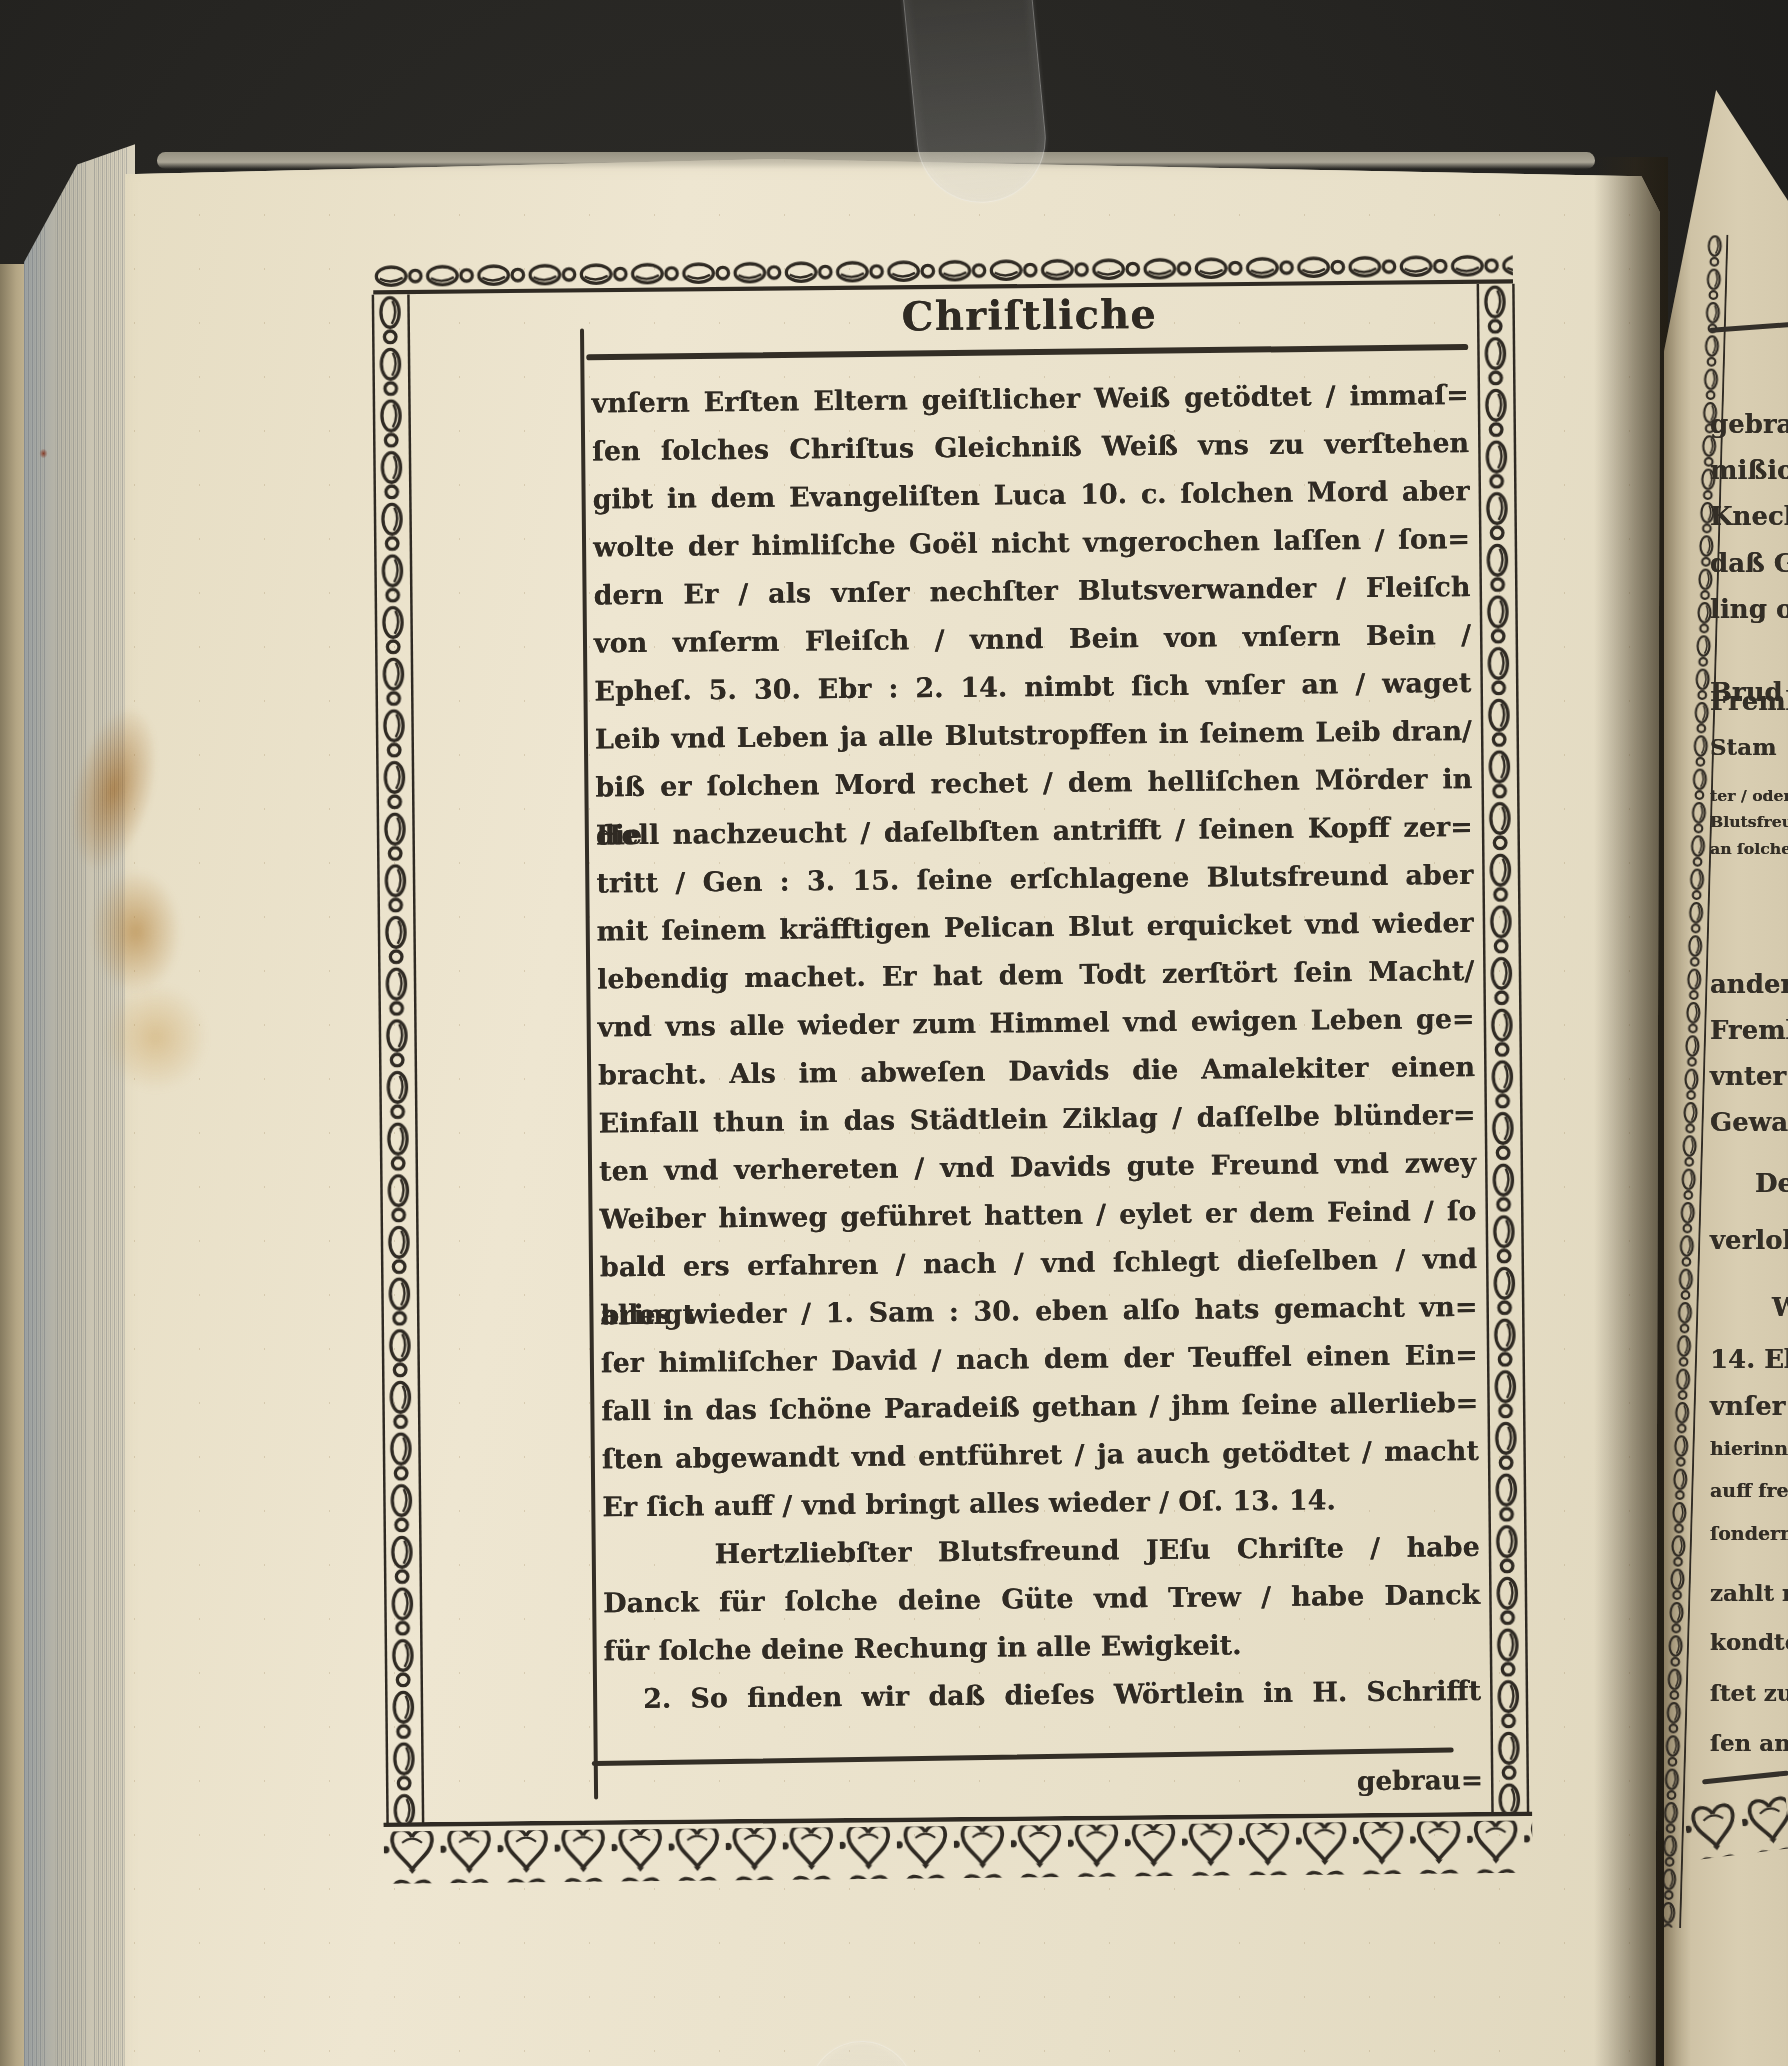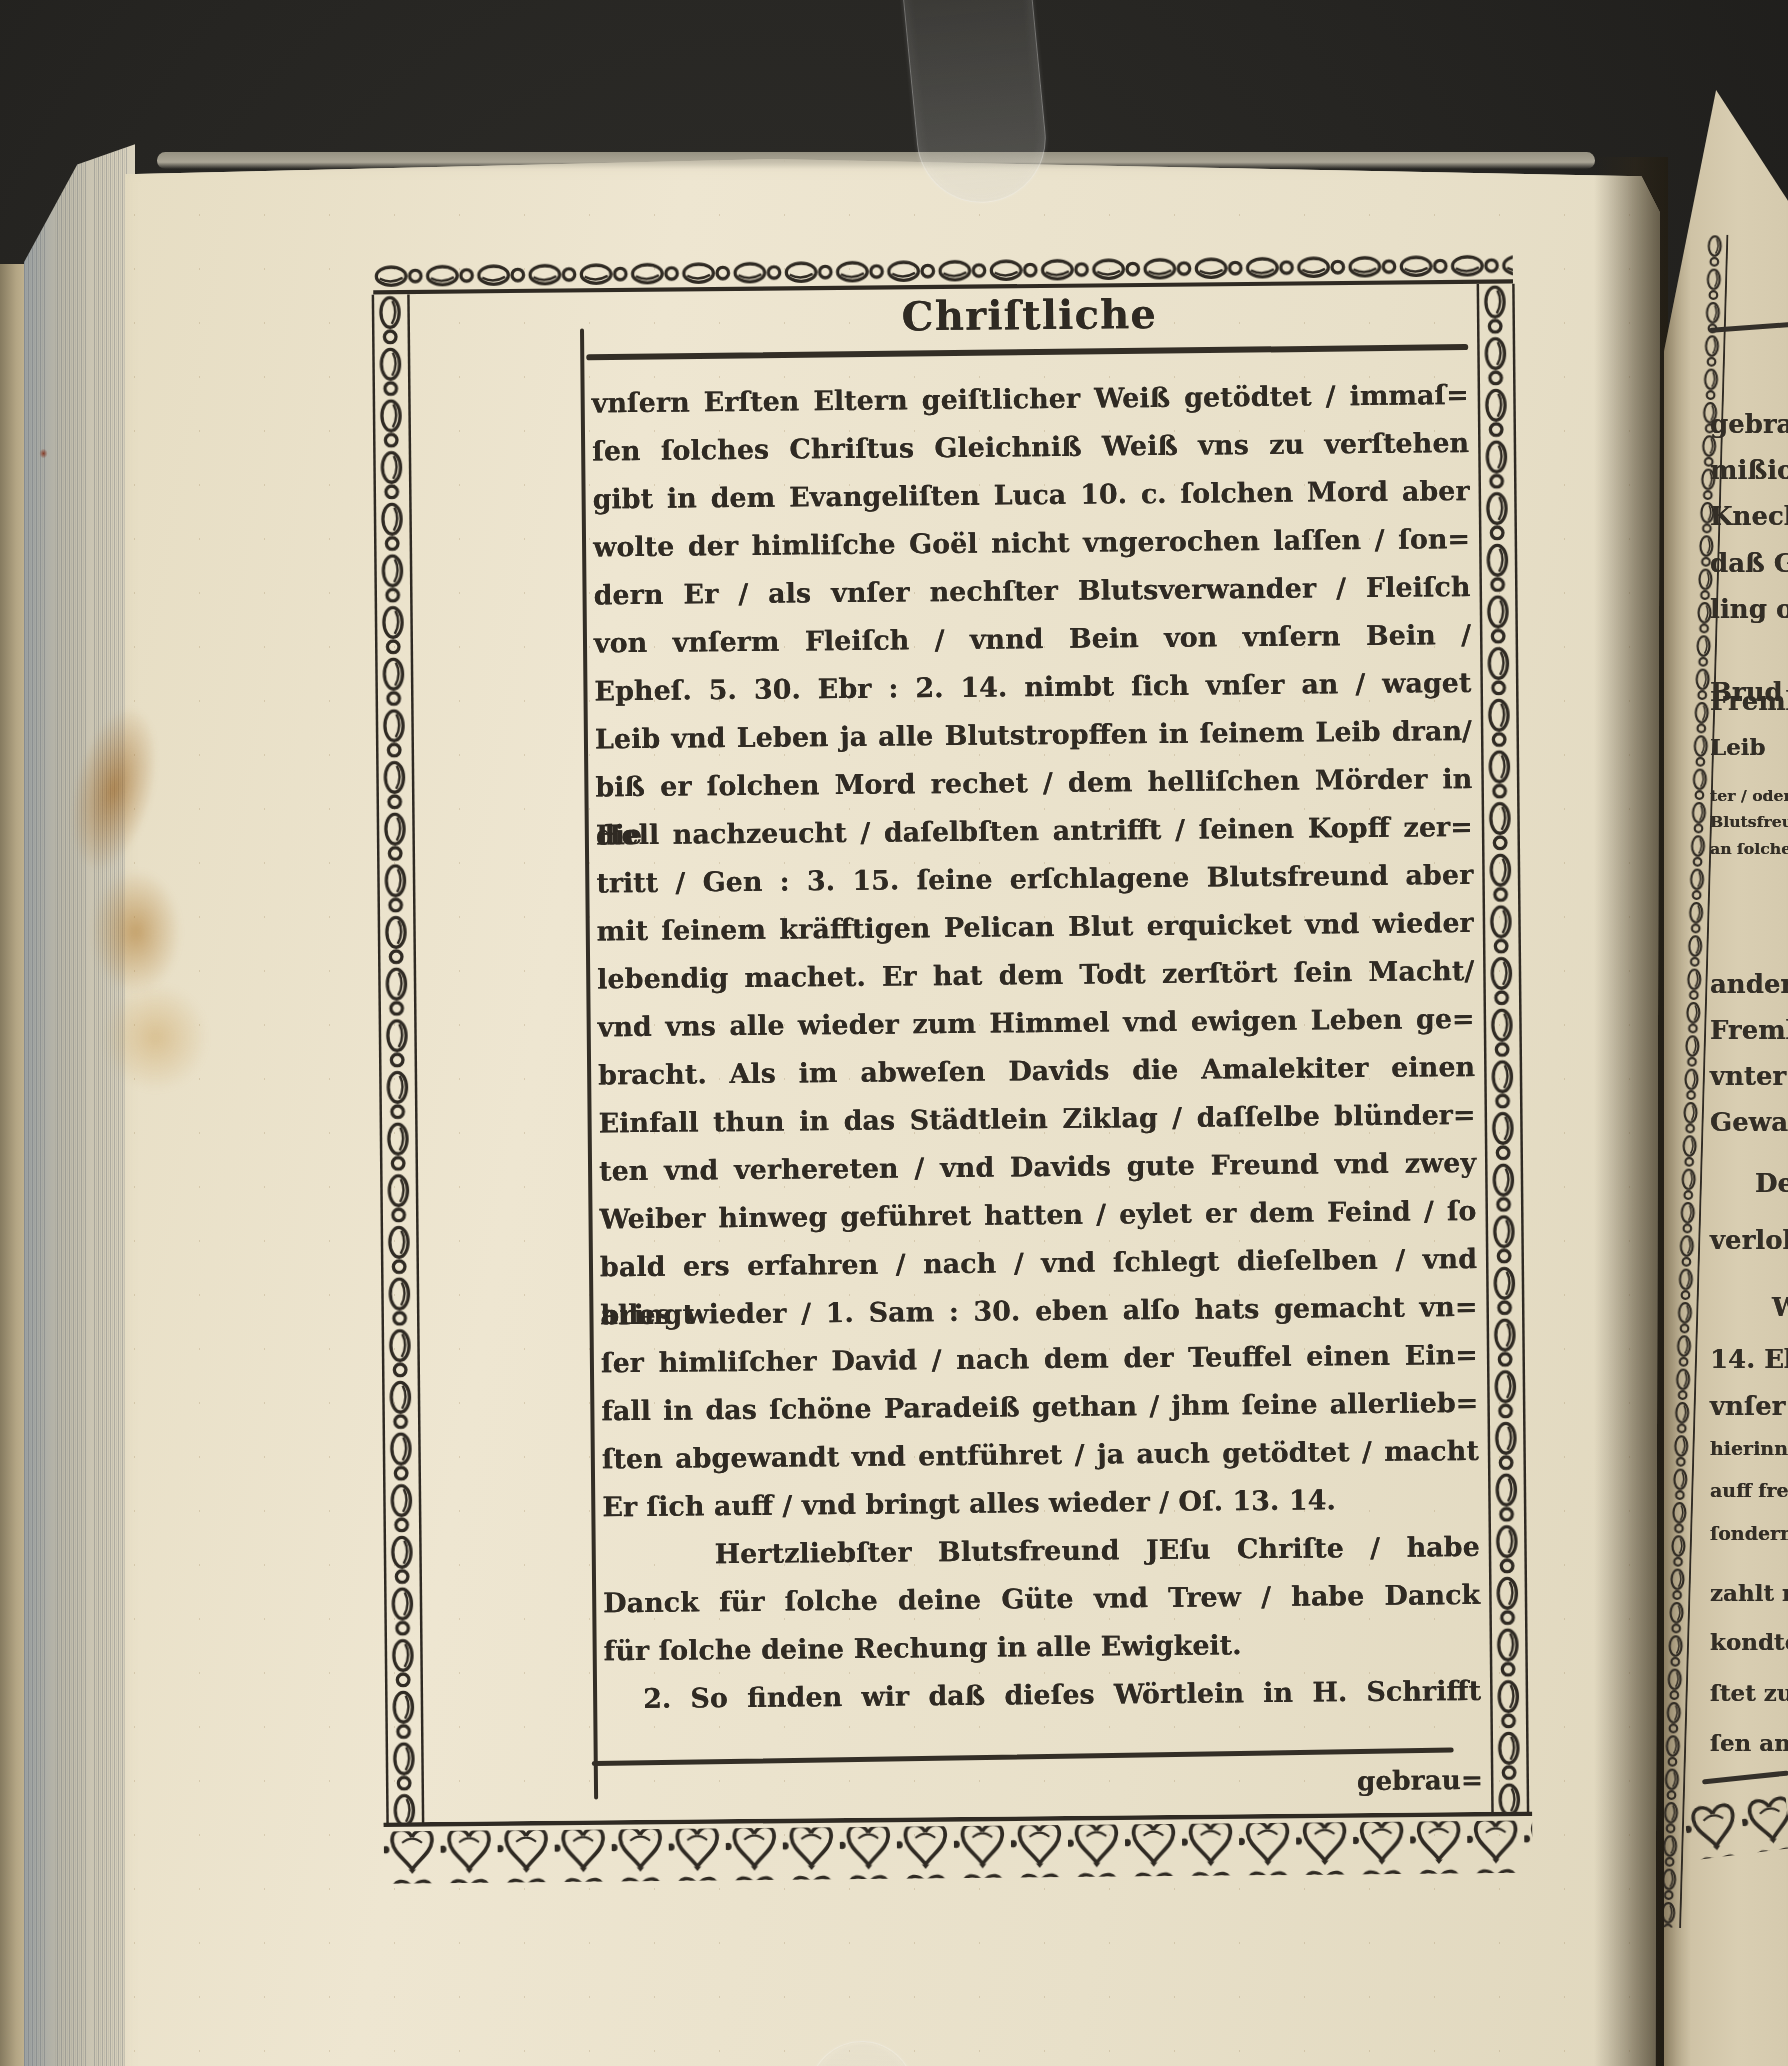--- a/index.html
+++ b/index.html
@@ -215,21 +215,21 @@
   </svg>
   <div id="np-rule-top"></div>
   <div id="np-text">
       <div class="nline nl-large" style="top: 340px; left: 0px;">gebrauch</div>
       <div class="nline nl-large" style="top: 386px; left: 0px;">mißion</div>
       <div class="nline nl-large" style="top: 432px; left: 0px;">Knecht</div>
       <div class="nline nl-large" style="top: 479px; left: 0px;">daß G</div>
       <div class="nline nl-large" style="top: 525px; left: 0px;">ling od</div>
       <div class="nline nl-large" style="top: 578px; left: 0px; margin-top: 30px;">Brud</div>
       <div class="nline nl-large" style="top: 617px; left: 0px;">Fremb</div>
-      <div class="nline nl-medium" style="top: 664px; left: 0px;">Leib</div>
+      <div class="nline nl-medium" style="top: 664px; left: 0px;">Stam</div>
       <div class="nline nl-small" style="top: 717px; left: 0px;">ter / oder</div>
       <div class="nline nl-small" style="top: 743px; left: 0px;">Blutsfreun</div>
       <div class="nline nl-small" style="top: 770px; left: 0px;">an ſolches</div>
       <div class="nline nl-large" style="top: 900px; left: 0px;">ander an.</div>
       <div class="nline nl-large" style="top: 946px; left: 0px;">Frembde / v</div>
       <div class="nline nl-large" style="top: 992px; left: 0px;">vnter die Kü</div>
       <div class="nline nl-large" style="top: 1038px; left: 0px;">Gewalt gebr</div>
       <div class="nline nl-large" style="top: 1099px; left: 45px;">Dem</div>
       <div class="nline nl-large" style="top: 1156px; left: 0px;">verlohren.</div>
       <div class="nline nl-large" style="top: 1223px; left: 62px;">Wir</div>

